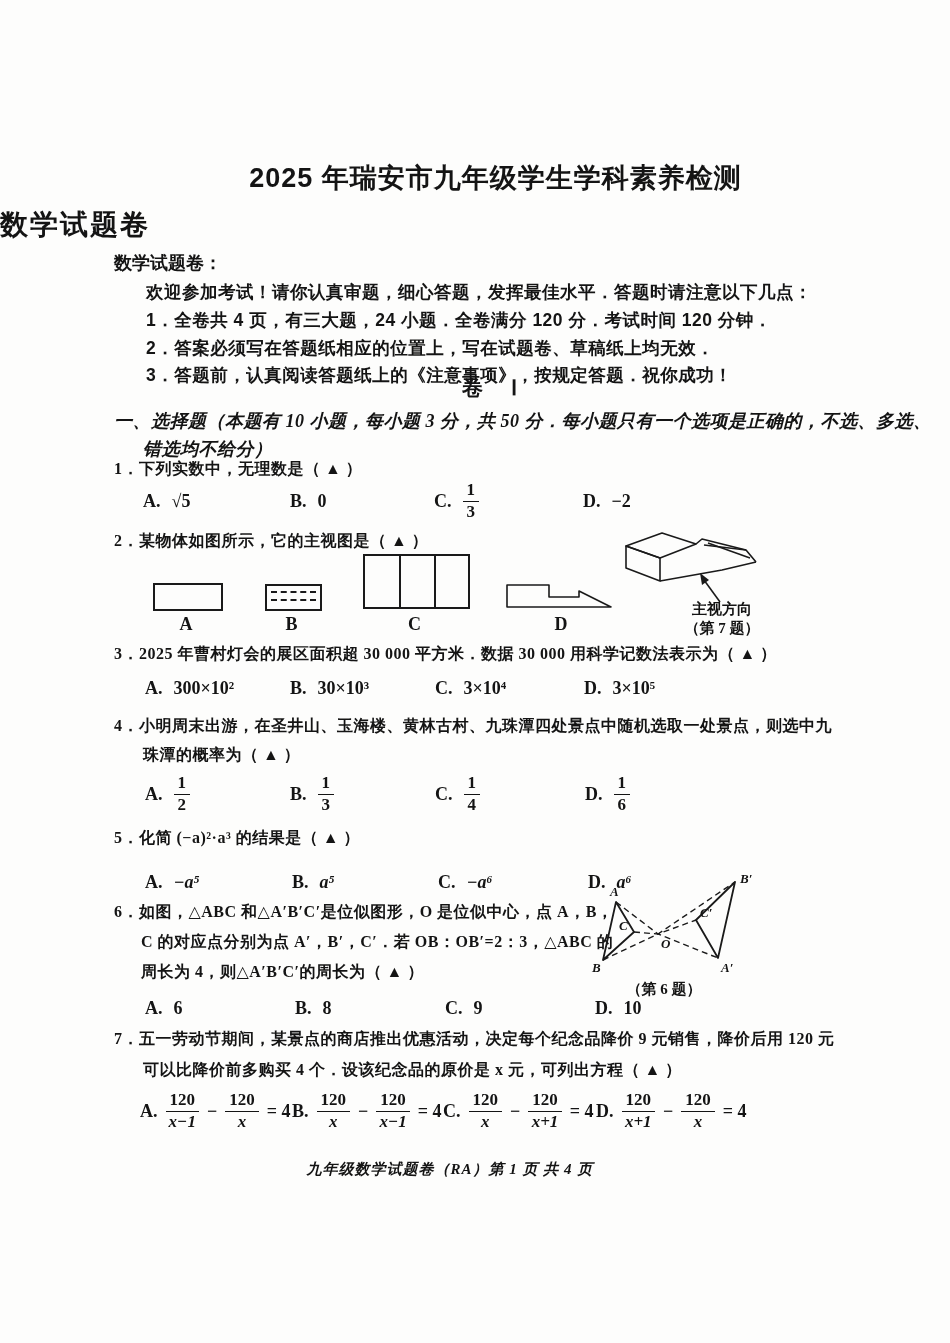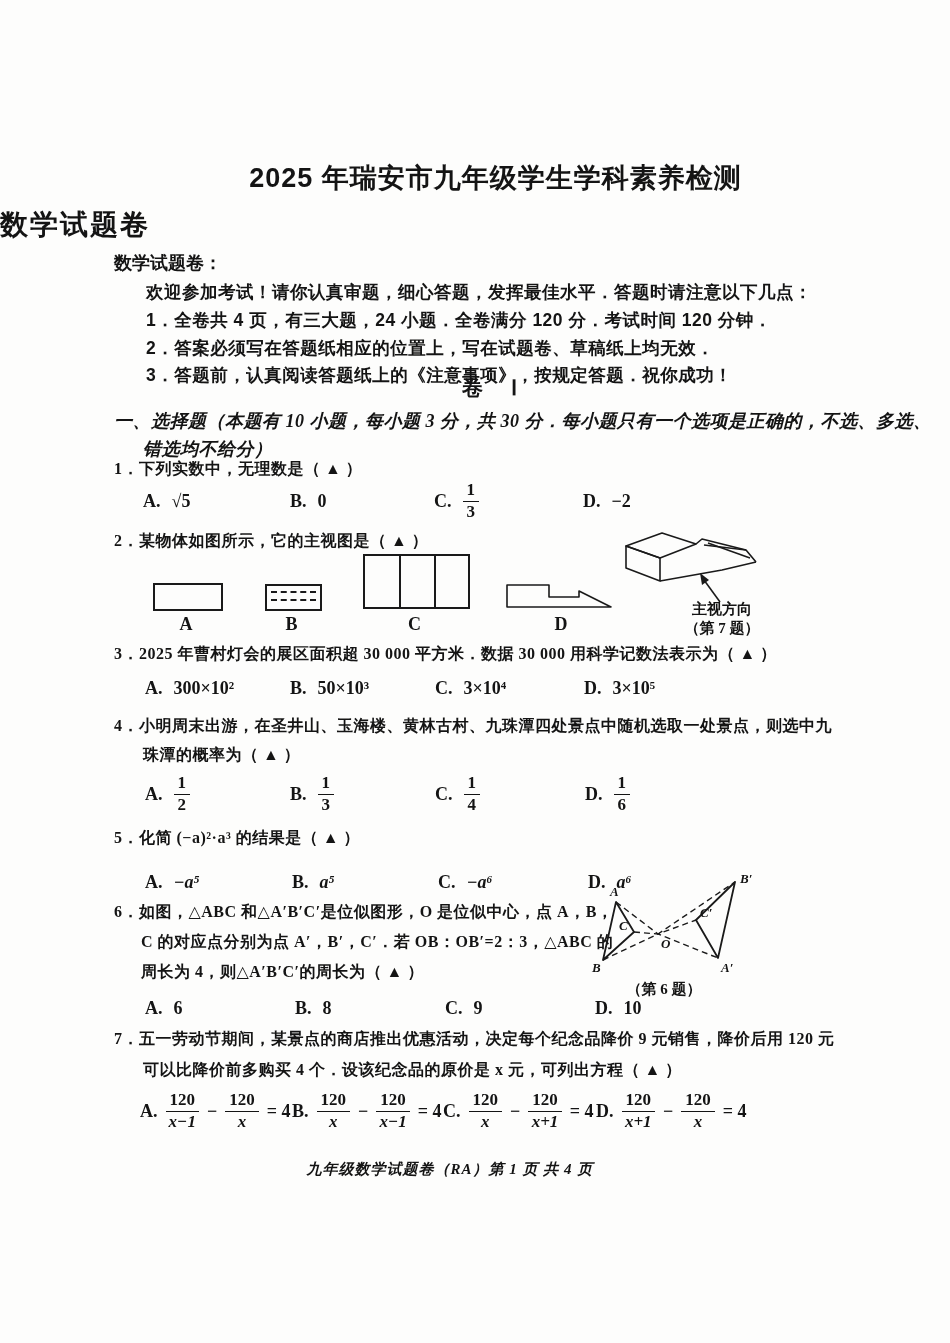--- a/index.html
+++ b/index.html
@@ -48,21 +48,21 @@
   <div class="abs greeting">数学试题卷：</div>
   <div class="abs intro" style="top:280px">欢迎参加考试！请你认真审题，细心答题，发挥最佳水平．答题时请注意以下几点：</div>
   <div class="abs intro" style="top:308px">1．全卷共 4 页，有三大题，24 小题．全卷满分 120 分．考试时间 120 分钟．</div>
   <div class="abs intro" style="top:336px">2．答案必须写在答题纸相应的位置上，写在试题卷、草稿纸上均无效．</div>
   <div class="abs intro" style="top:363px">3．答题前，认真阅读答题纸上的《注意事项》，按规定答题．祝你成功！</div>
 
   <div class="abs volume">
     <span>卷</span><span class="vnum">Ⅰ</span>
   </div>
 
-  <div class="abs sec" style="left:114px;top:409px">一、选择题（本题有 10 小题，每小题 3 分，共 30 分．每小题只有一个选项是正确的，不选、多选、</div>
+  <div class="abs sec" style="left:114px;top:409px">一、选择题（本题有 10 小题，每小题 3 分，共 50 分．每小题只有一个选项是正确的，不选、多选、</div>
   <div class="abs sec" style="left:143px;top:437px">错选均不给分）</div>
 
   <div class="abs stem" style="left:114px;top:459px">1．下列实数中，无理数是（ ▲ ）</div>
   <div class="opt" style="left:143px;top:478px;height:46px">
     <span class="letter">A.</span>
     <span>√5</span>
   </div>
   <div class="opt" style="left:290px;top:478px;height:46px">
     <span class="letter">B.</span>
     <span>0</span>
@@ -113,21 +113,21 @@
     <div>（第 7 题）</div>
   </div>
 
   <div class="abs stem" style="left:114px;top:644px">3．2025 年曹村灯会的展区面积超 30 000 平方米．数据 30 000 用科学记数法表示为（ ▲ ）</div>
   <div class="opt" style="left:145px;top:672px;height:32px">
     <span class="letter">A.</span>
     <span>300×10²</span>
   </div>
   <div class="opt" style="left:290px;top:672px;height:32px">
     <span class="letter">B.</span>
-    <span>50×10³</span>
+    <span>30×10³</span>
   </div>
   <div class="opt" style="left:435px;top:672px;height:32px">
     <span class="letter">C.</span>
     <span>3×10⁴</span>
   </div>
   <div class="opt" style="left:584px;top:672px;height:32px">
     <span class="letter">D.</span>
     <span>3×10⁵</span>
   </div>
 

